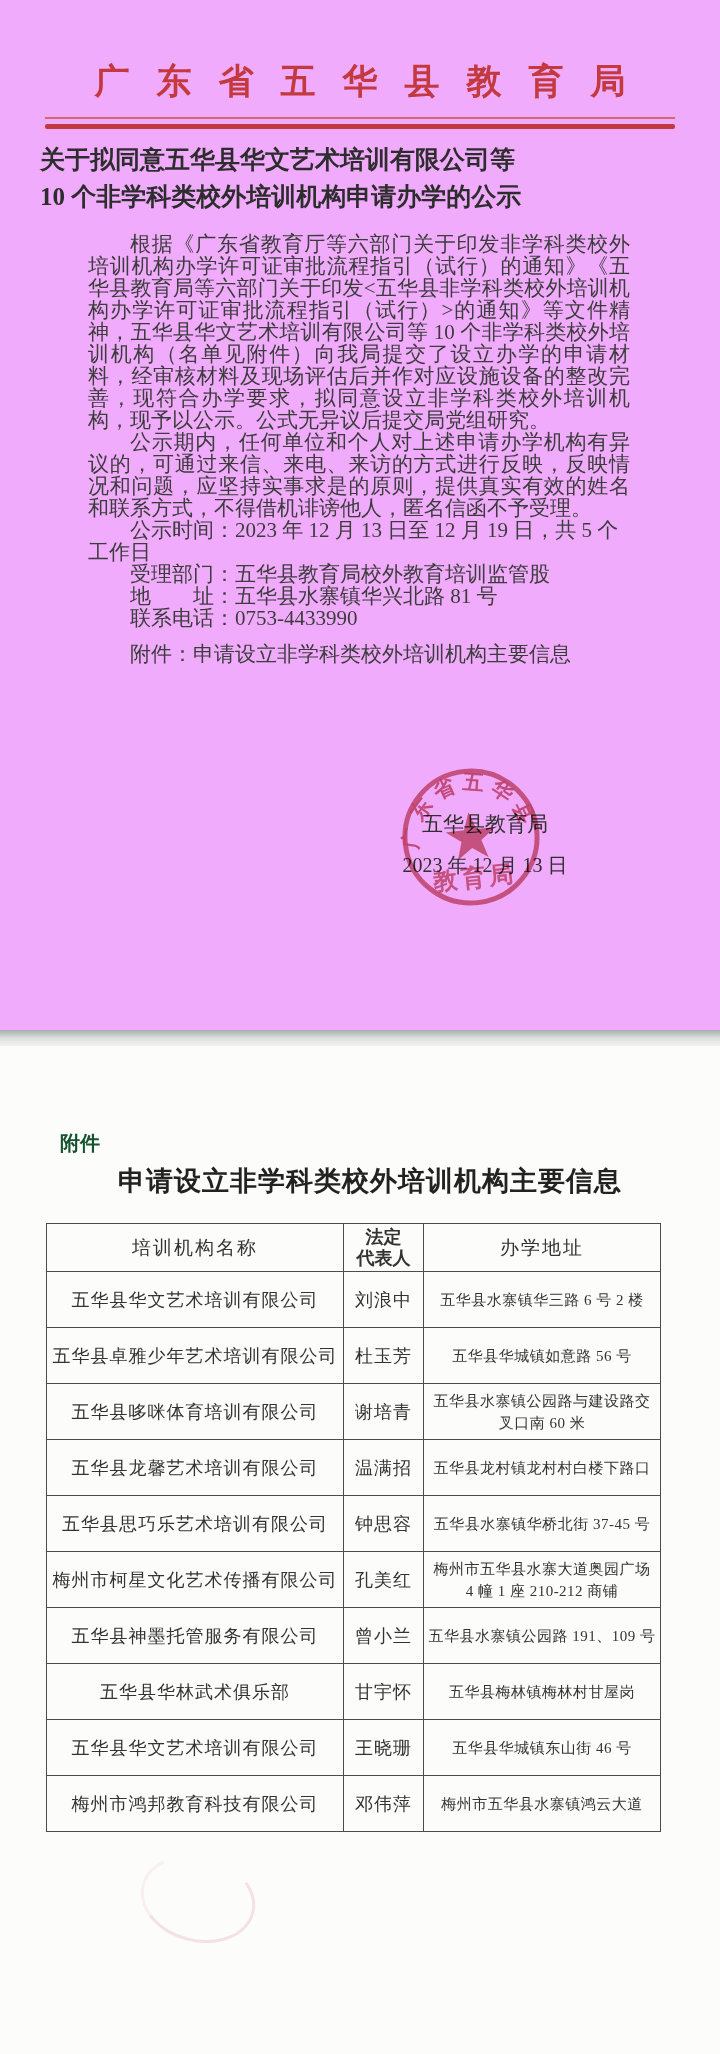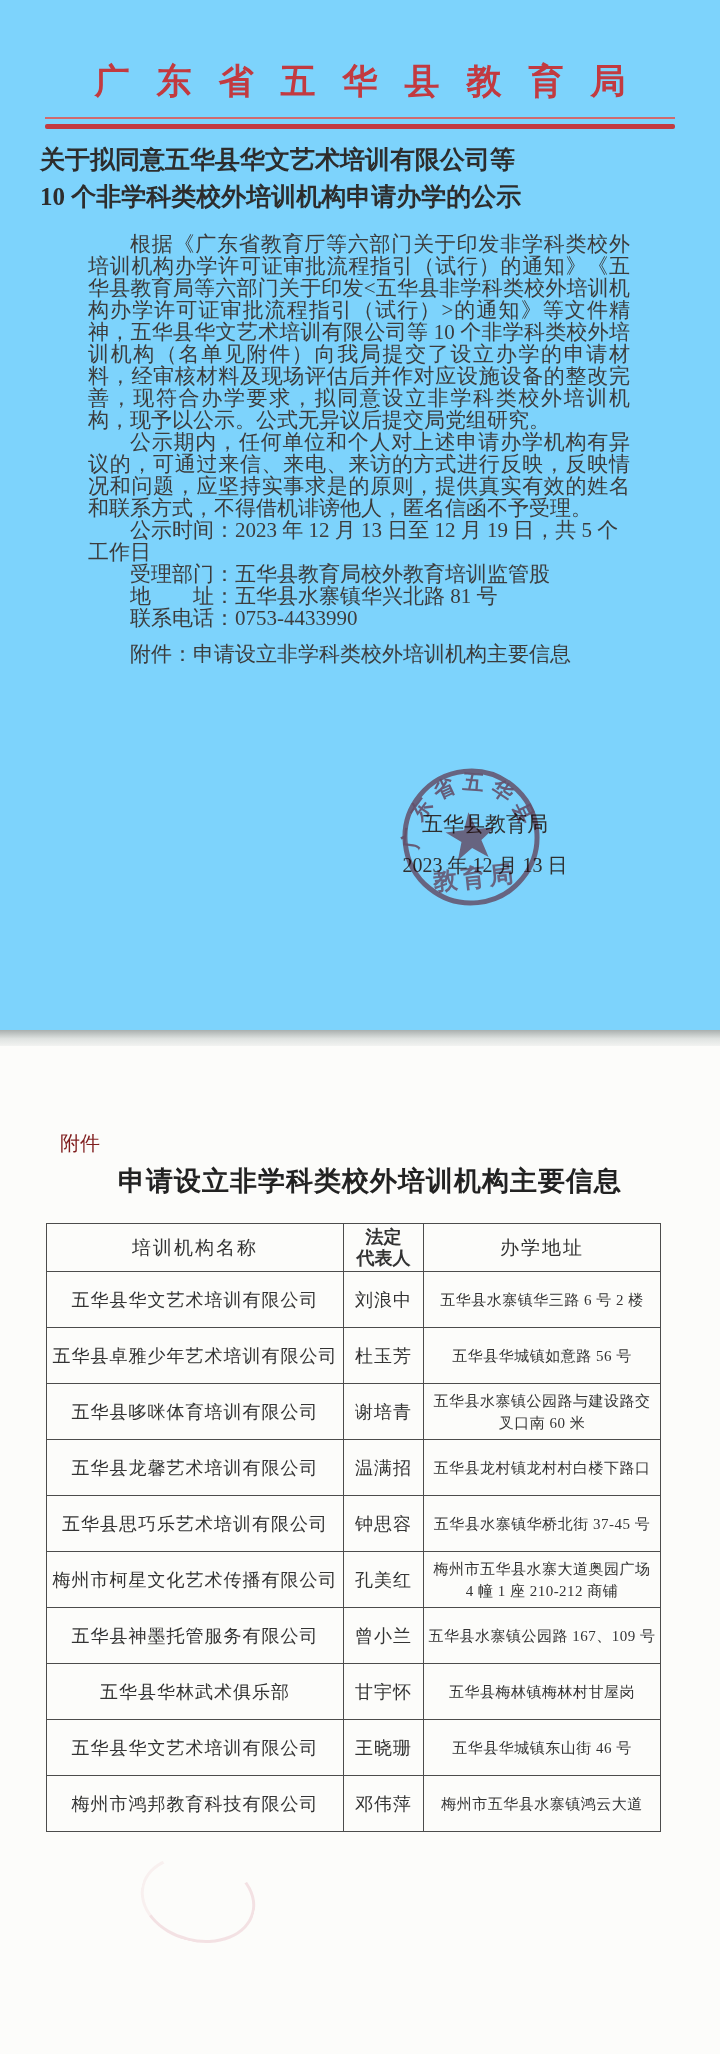--- a/index.html
+++ b/index.html
@@ -3,21 +3,21 @@
 <meta charset="utf-8">
 <style>
   html,body{margin:0;padding:0;}
   body{
     width:720px;height:2054px;
     background:#eceeec;
     font-family:"Liberation Serif","DejaVu Serif",serif;
     color:#3a3a3a;
     -webkit-font-smoothing:antialiased;
   }
-  .page{position:relative;width:720px;background:#7dd3fc;overflow:hidden;}
+  .page{position:relative;width:720px;background:#f0abfc;overflow:hidden;}
   .page1{height:1030px;}
   .page2{height:1008px;background:#fcfcfa;}
   .page-break{height:16px;background:linear-gradient(#a9afae,#dfe3e1 55%,#f2f3f1);}
 
   
   .agency{
     margin:0;padding-top:58px;
     text-align:center;
     font-size:35px;font-weight:bold;
     letter-spacing:27px;text-indent:27px;
@@ -35,21 +35,21 @@
   }
   .body-text p.info-line{text-align:left;}
   .attachment-line{margin-top:14px !important;}
   .sign-block{position:absolute;top:802px;left:362px;width:246px;text-align:center;}
   .signer{margin:8px;font-size:21px;color:#2f2f2f;}
   .sign-date{margin:14px 0 0 0;font-size:20px;color:#2f2f2f;}
   .seal{position:absolute;top:762px;left:396px;width:150px;height:150px;
     mix-blend-mode:multiply;opacity:.92;transform:rotate(-6deg);}
 
   
-  .att-label{margin:0;padding:84px 0 0 60px;font-size:20px;color:#7f1d1d;}
+  .att-label{margin:0;padding:84px 0 0 60px;font-size:20px;color:#14532d;font-weight:bold;}
   .att-title{margin:6px 0 0 0;text-align:center;
     font-size:27px;font-weight:bold;color:#222;letter-spacing:1px;padding-left:20px;}
   table.inst{
     border-collapse:collapse;table-layout:fixed;
     margin:24px 0 16px 46px;width:614px;
   }
   table.inst col.c1{width:297px;}
   table.inst col.c2{width:80px;}
   table.inst col.c3{width:237px;}
   table.inst td,table.inst th{
@@ -160,21 +160,21 @@
       <td class="cell-addr">五华县水寨镇华桥北街 37-45 号</td>
     </tr>
     <tr class="row">
       <td class="cell-name">梅州市柯星文化艺术传播有限公司</td>
       <td class="cell-rep">孔美红</td>
       <td class="cell-addr">梅州市五华县水寨大道奥园广场 4 幢 1 座 210-212 商铺</td>
     </tr>
     <tr class="row">
       <td class="cell-name">五华县神墨托管服务有限公司</td>
       <td class="cell-rep">曾小兰</td>
-      <td class="cell-addr">五华县水寨镇公园路 167、109 号</td>
+      <td class="cell-addr">五华县水寨镇公园路 191、109 号</td>
     </tr>
     <tr class="row">
       <td class="cell-name">五华县华林武术俱乐部</td>
       <td class="cell-rep">甘宇怀</td>
       <td class="cell-addr">五华县梅林镇梅林村甘屋岗</td>
     </tr>
     <tr class="row">
       <td class="cell-name">五华县华文艺术培训有限公司</td>
       <td class="cell-rep">王晓珊</td>
       <td class="cell-addr">五华县华城镇东山街 46 号</td>

